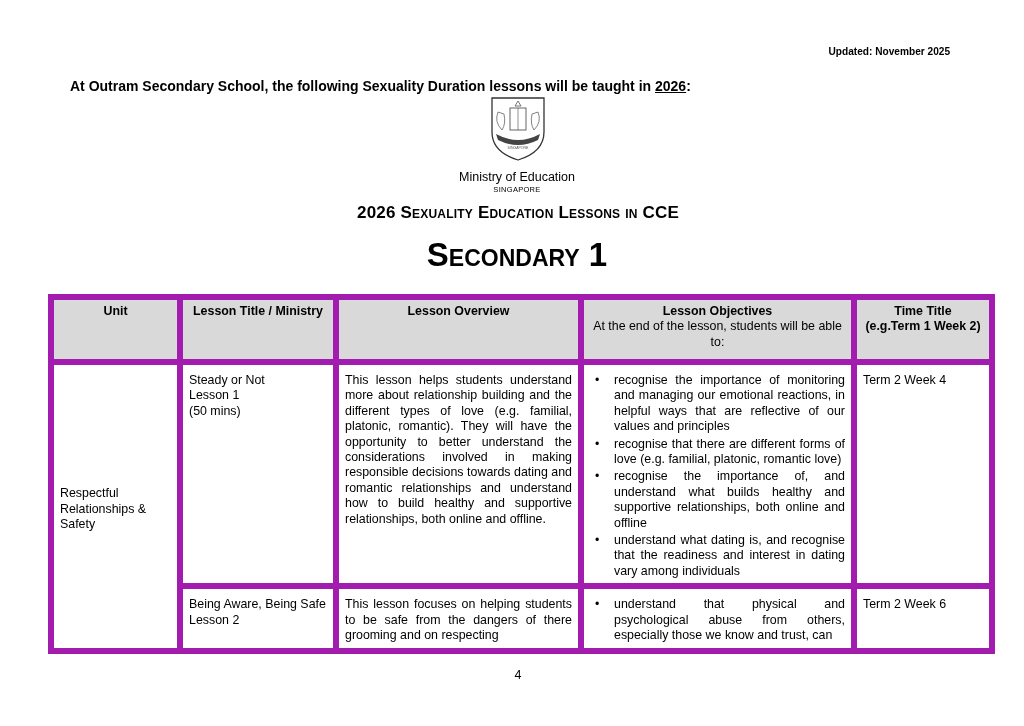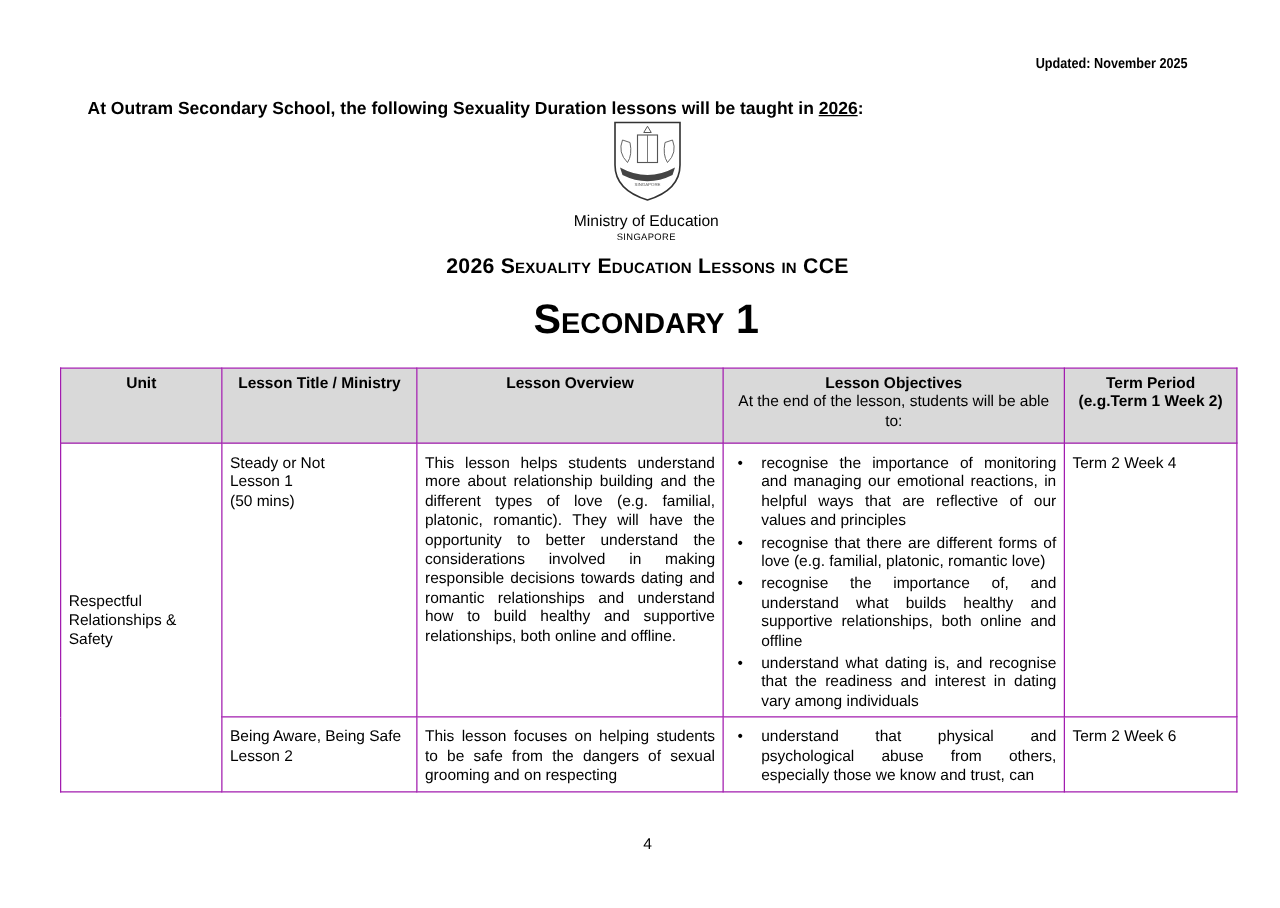--- a/index.html
+++ b/index.html
@@ -7,21 +7,21 @@
          font-family:"Liberation Sans", sans-serif; color:#000; }
   .updated { position:absolute; right:74px; top:45px; font-size:11.5px; font-weight:bold; transform:scaleX(0.88); transform-origin:right top; }
   .intro { position:absolute; left:70px; top:78px; font-size:14px; font-weight:bold; white-space:nowrap; }
   .intro u { text-decoration:underline; }
   .crest { position:absolute; left:484px; top:94px; width:68px; height:68px; }
   .moe-name { position:absolute; left:0; width:1034px; top:170px; text-align:center; font-size:12.5px; }
   .moe-sub { position:absolute; left:0; width:1034px; top:185px; text-align:center; font-size:7.5px; letter-spacing:0.3px; }
   .doc-title { position:absolute; left:0; width:1036px; top:203px; text-align:center; font-size:17px; font-weight:bold; font-variant:small-caps; letter-spacing:0.2px; }
   .sec-title { position:absolute; left:0; width:1034px; top:236px; text-align:center; font-size:33px; font-weight:bold; font-variant:small-caps; }
   table.lessons { position:absolute; left:48px; top:294px; width:941px; border-collapse:collapse; font-size:12.4px; line-height:15.4px; table-layout:fixed; }
-  table.lessons th, table.lessons td { border:1px solid #a21caf; vertical-align:top; padding:8px 6px 2px 6px; }
+  table.lessons th, table.lessons td { border:6px solid #a21caf; vertical-align:top; padding:8px 6px 2px 6px; }
   table.lessons th { background:#d9d9d9; font-weight:bold; text-align:center; height:53px; padding-top:4px; }
   table.lessons th .sub { font-weight:normal; display:block; }
   td.unit { text-align:left; vertical-align:middle !important; }
   td.title { text-align:left; }
   td.overview { text-align:justify; padding-left:6px; padding-right:5px; }
   td.period { text-align:left; }
   ul.obj { margin:0; padding:0; list-style:none; }
   ul.obj li { position:relative; padding-left:24px; text-align:justify; margin-bottom:2px; }
   ul.obj li::before { content:"•"; position:absolute; left:5px; top:0; }
   .row2 td { height:46px; overflow:hidden; }
@@ -62,21 +62,21 @@
   <thead>
     <tr>
       <th>Unit</th>
       <th>Lesson Title / Ministry</th>
       <th>Lesson Overview</th>
       <th>
         <span>Lesson Objectives</span>
         <span class="sub">At the end of the lesson, students will be able to:</span>
       </th>
       <th>
-        <span>Term Period</span><br>
+        <span>Time Title</span><br>
         <span>(e.g.Term 1 Week 2)</span>
       </th>
     </tr>
   </thead>
   <tbody>
     <tr class="row1">
       <td class="unit" rowspan="2">Respectful Relationships &amp; Safety</td>
       <td class="title">
         <div>Steady or Not</div>
         <div>Lesson 1</div>
@@ -91,21 +91,21 @@
           <li>understand what dating is, and recognise that the readiness and interest in dating vary among individuals</li>
         </ul>
       </td>
       <td class="period">Term 2 Week 4</td>
     </tr>
     <tr class="row2">
       <td class="title">
         <div>Being Aware, Being Safe</div>
         <div>Lesson 2</div>
       </td>
-      <td class="overview">This lesson focuses on helping students to be safe from the dangers of sexual grooming and on respecting</td>
+      <td class="overview">This lesson focuses on helping students to be safe from the dangers of there grooming and on respecting</td>
       <td>
         <ul class="obj">
           <li>understand that physical and psychological abuse from others, especially those we know and trust, can</li>
         </ul>
       </td>
       <td class="period">Term 2 Week 6</td>
     </tr>
   </tbody>
 </table>
 

